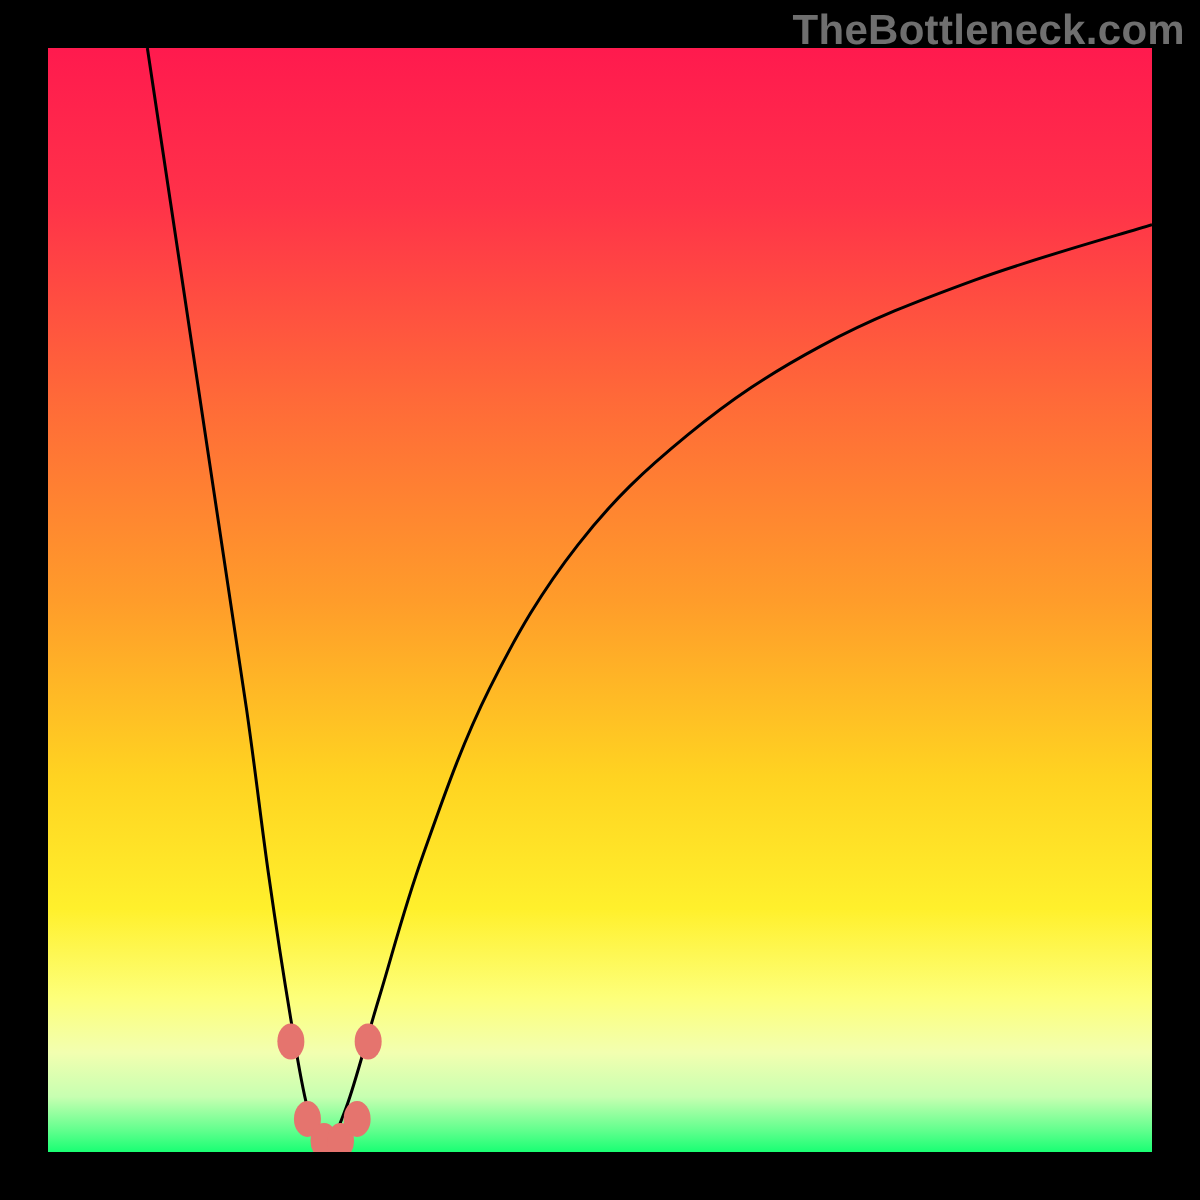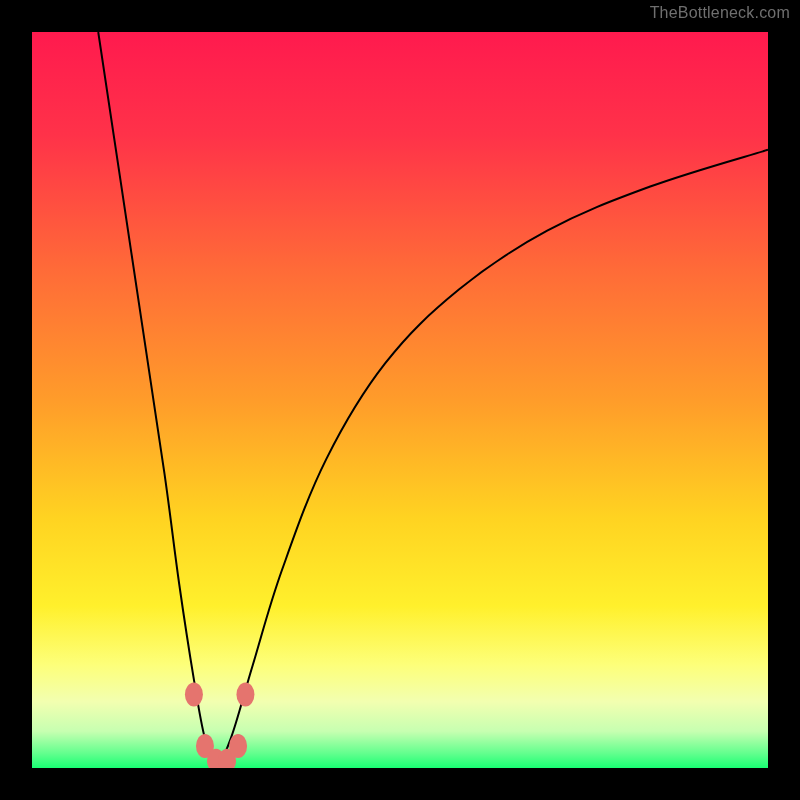--- a/index.html
+++ b/index.html
@@ -23,22 +23,22 @@
     top: 32px;
     width: 736px;
     height: 736px;
     overflow: hidden;
   }
   .watermark {
     position: absolute;
     top: 4px;
     right: 10px;
     color: #6f6f6f;
-    font-size: 16px;
-    font-weight: 400;
+    font-size: 28px;
+    font-weight: 700;
     letter-spacing: 0.2px;
     user-select: none;
   }
 </style>
 </head>
 <body>
 
 <div class="frame">
 
   <div class="plot">

